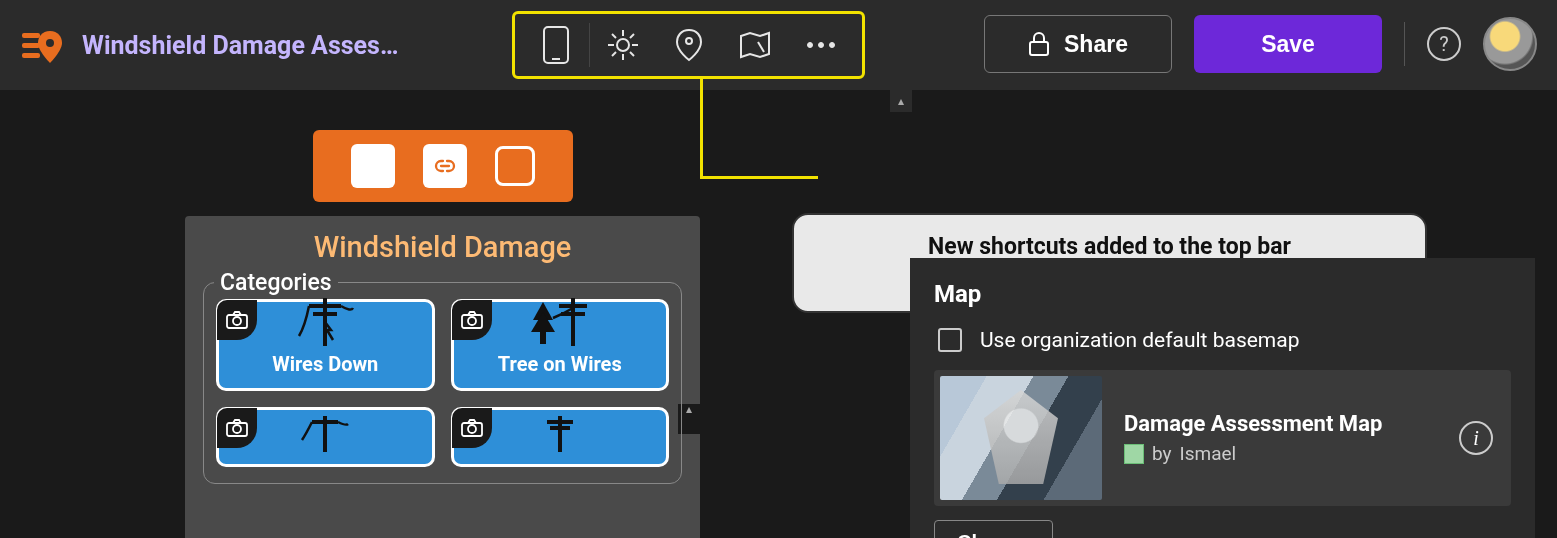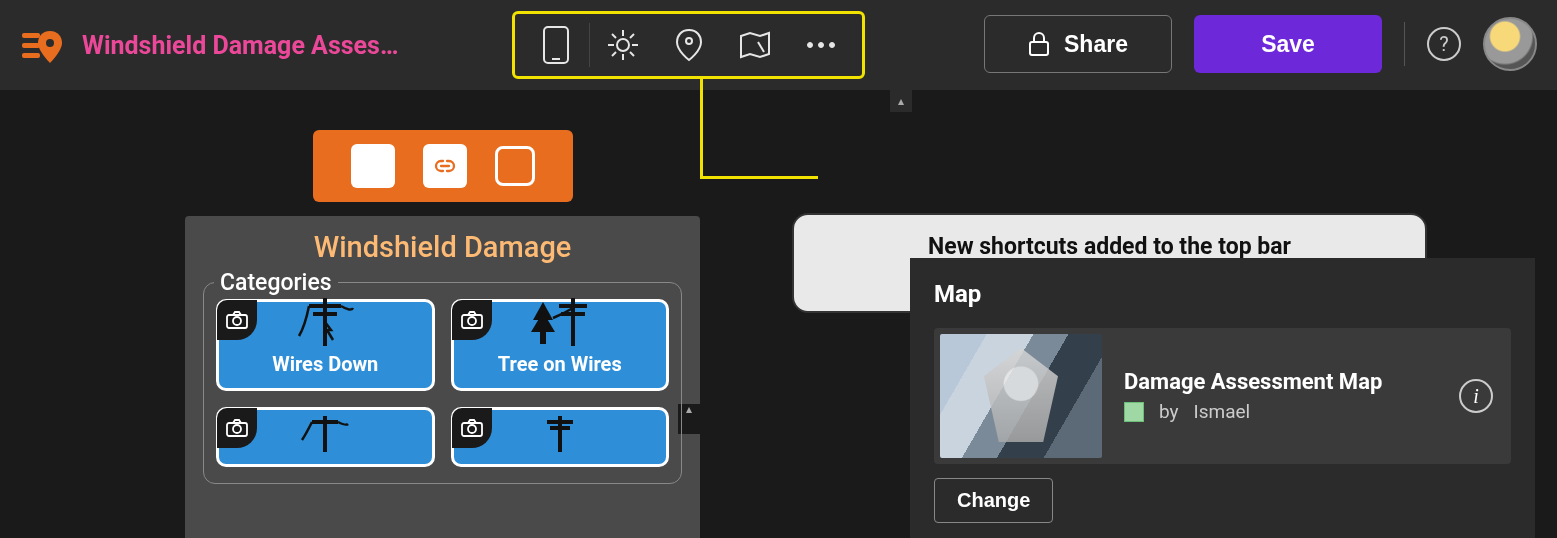--- a/index.html
+++ b/index.html
@@ -21,21 +21,21 @@
     position: relative;
   }
   .logo {
     width: 44px;
     height: 44px;
     margin-right: 18px;
   }
   .app-title {
     font-size: 25px;
     font-weight: 700;
-    color: #ec4899;
+    color: #c4b5fd;
     flex: 0 0 auto;
     margin-right: 60px;
   }
   .toolbar-group {
     display: flex;
     align-items: center;
     border: 3px solid #f2e200;
     border-radius: 6px;
     height: 68px;
     position: absolute;
@@ -316,21 +316,21 @@
     position:absolute;
     left:44px; top:14px;
     width:74px; height:94px;
     background: radial-gradient(circle at 50% 38%, #e8e8e8 0 24%, transparent 26%),
                 linear-gradient(#d5d5d5,#aaa);
     clip-path: polygon(50% 0, 100% 30%, 80% 100%, 20% 100%, 0 30%);
     opacity:.85;
   }
   .map-meta { margin-left: 22px; }
   .map-name { font-size: 22px; font-weight: 700; margin-bottom: 6px; }
-  .map-by { font-size: 19px; color: #ccc; display: flex; align-items: center; gap: 15px;}
+  .map-by { font-size: 19px; color: #ccc; display: flex; align-items: center; gap: 8px;}
   .by-badge {
     width: 20px; height: 20px;
     background: #9fd7a5;
     border: 1px solid #6bbf77;
     display:inline-block;
   }
   .info-icon {
     position: absolute;
     right: 18px;
     top: 50%;
@@ -555,20 +555,24 @@
     </div>
   </div>
 
   <div class="callout">
     <div>New shortcuts added to the top bar</div>
     <div>(Preview, Settings, Layers and Map)</div>
   </div>
 
   <div class="right-panel">
     <div class="right-title">Map</div>
+    <div class="checkbox-row">
+      <div class="checkbox"></div>
+      <div class="checkbox-label">Use organization default basemap</div>
+    </div>
     <div class="map-card">
       <div class="thumb"></div>
       <div class="map-meta">
         <div class="map-name">Damage Assessment Map</div>
         <div class="map-by">
           <span class="by-badge"></span>
           <span>by</span>
           <span>Ismael</span>
         </div>
       </div>

